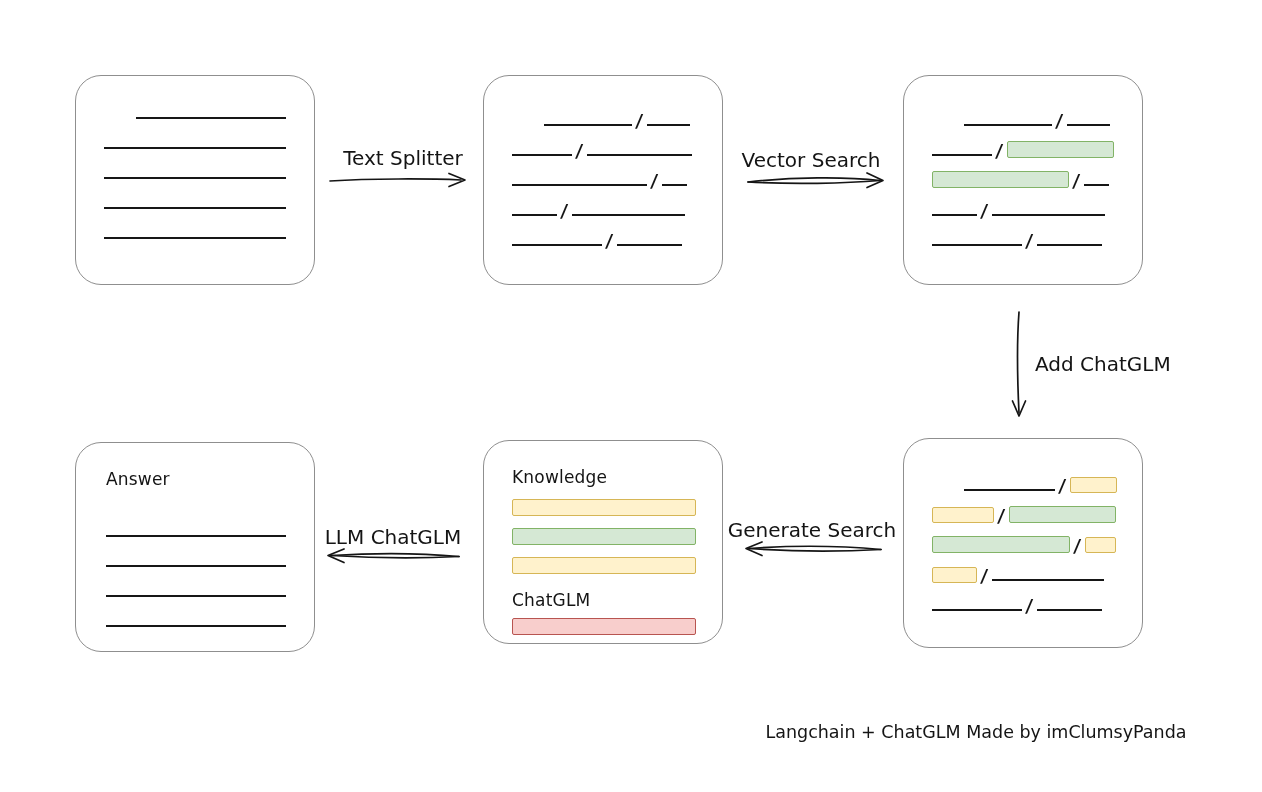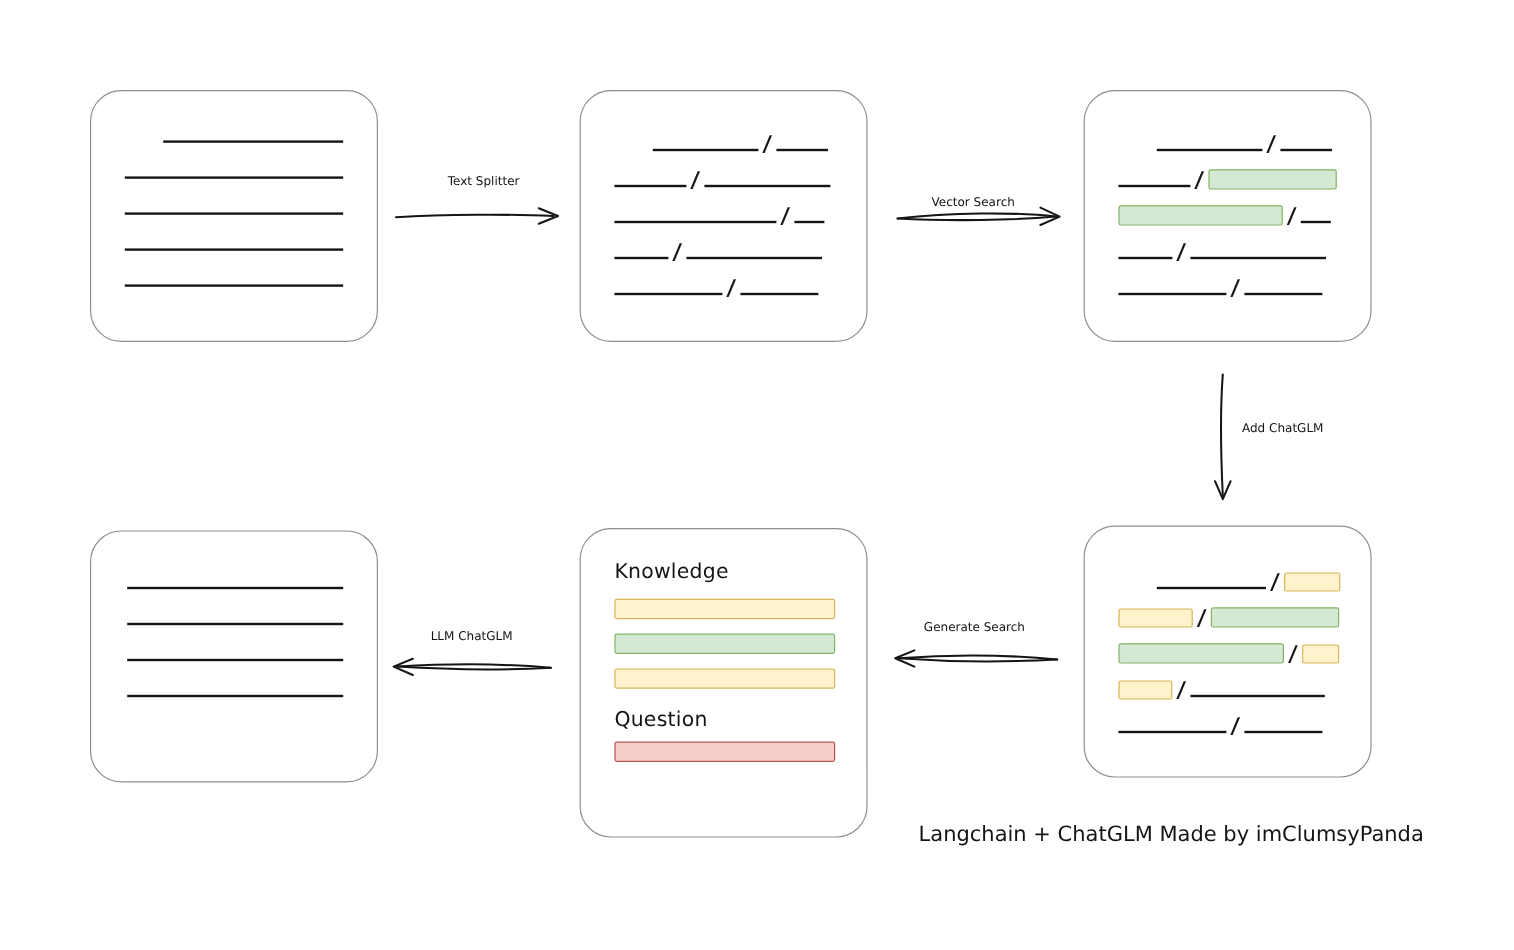--- a/index.html
+++ b/index.html
@@ -25,23 +25,23 @@
   .box-title{font-size:17px;font-weight:500;letter-spacing:.2px;}
   
   .prompt-inner{padding:26px 26px 0 28px;}
   .kbars .bar{height:17px;border-radius:2px;box-sizing:border-box;margin-top:12px;}
   .bar-yellow{background:var(--yellow-fill);border:1.7px solid var(--yellow-border);}
   .bar-green{background:var(--green-fill);border:1.7px solid var(--green-border);}
   .bar-red{background:var(--red-fill);border:1.7px solid var(--red-border);}
   .q-title{margin-top:16px;}
   .qbars .bar{height:17px;border-radius:2px;box-sizing:border-box;margin-top:8px;}
   
-  .arrow-label{position:absolute;font-size:10px;font-weight:500;white-space:nowrap;}
+  .arrow-label{position:absolute;font-size:20px;font-weight:500;white-space:nowrap;}
   .centered{transform:translateX(-50%);}
-  .credit{position:absolute;font-size:17.5px;font-weight:500;white-space:nowrap;transform:translateX(-50%);}
+  .credit{position:absolute;font-size:17.5px;font-weight:500;white-space:nowrap;transform:translateX(-50%);margin-top:36px;}
   svg.overlay{position:absolute;left:0;top:0;pointer-events:none;}
   svg .stroke{fill:none;stroke:#151515;stroke-width:1.7;stroke-linecap:round;stroke-linejoin:round;}
 </style>
 </head>
 <body>
 
 <div class="canvas">
 
   <div class="box" style="left:75px;top:75px;width:240px;height:210px;">
     <div class="rows" style="padding-top:15px;">
@@ -146,36 +146,37 @@
           <div class="seg seg-line" style="width: 112px;"></div>
         </div>
         <div class="row">
           <div class="seg seg-line" style="width: 90px;"></div>
           <span class="slash">/</span>
           <div class="seg seg-line" style="width: 65px;"></div>
         </div>
       </div>
   </div>
 
-  <div class="box" style="left:483px;top:440px;width:240px;height:258px;">
+  <div class="box" style="left:483px;top:440px;width:240px;height:204px;">
     <div class="prompt-inner">
       <div class="box-title">Knowledge</div>
       <div class="kbars">
           <div class="bar bar-yellow"></div>
           <div class="bar bar-green"></div>
           <div class="bar bar-yellow"></div>
         </div>
-      <div class="box-title q-title">Question</div>
+      <div class="box-title q-title">ChatGLM</div>
       <div class="qbars">
           <div class="bar bar-red"></div>
         </div>
     </div>
   </div>
 
   <div class="box" style="left:75px;top:442px;width:240px;height:210px;">
+    <div class="box-title" style="padding:26px 0 0 30px;">Answer</div>
     <div style="padding-top:18px;">
         <div class="ans-row">
           <div class="ans-line"></div>
         </div>
         <div class="ans-row">
           <div class="ans-line"></div>
         </div>
         <div class="ans-row">
           <div class="ans-line"></div>
         </div>
@@ -205,19 +206,19 @@
       <path class="stroke" d="M762,542 L746,548.5 L762,555.5"></path>
     </g>
     <g>
       <path class="stroke" d="M459,556.5 C420,553 372,553 331,555.5"></path>
       <path class="stroke" d="M459,556.5 C420,558.5 372,558 331,555.5"></path>
       <path class="stroke" d="M344,549 L328,555.5 L344,562.5"></path>
     </g>
   </svg>
 
   <div class="arrow-label centered" style="left:403px;top:146px;">Text Splitter</div>
-  <div class="arrow-label centered" style="left:811px;top:164px;">Vector Search</div>
+  <div class="arrow-label centered" style="left:811px;top:148px;">Vector Search</div>
   <div class="arrow-label" style="left:1035px;top:352px;">Add ChatGLM</div>
   <div class="arrow-label centered" style="left:812px;top:518px;">Generate Search</div>
   <div class="arrow-label centered" style="left:393px;top:525px;">LLM ChatGLM</div>
 
   <div class="credit" style="left:976px;top:686px;">Langchain + ChatGLM Made by imClumsyPanda</div>
 </div>
 
 </body></html>

